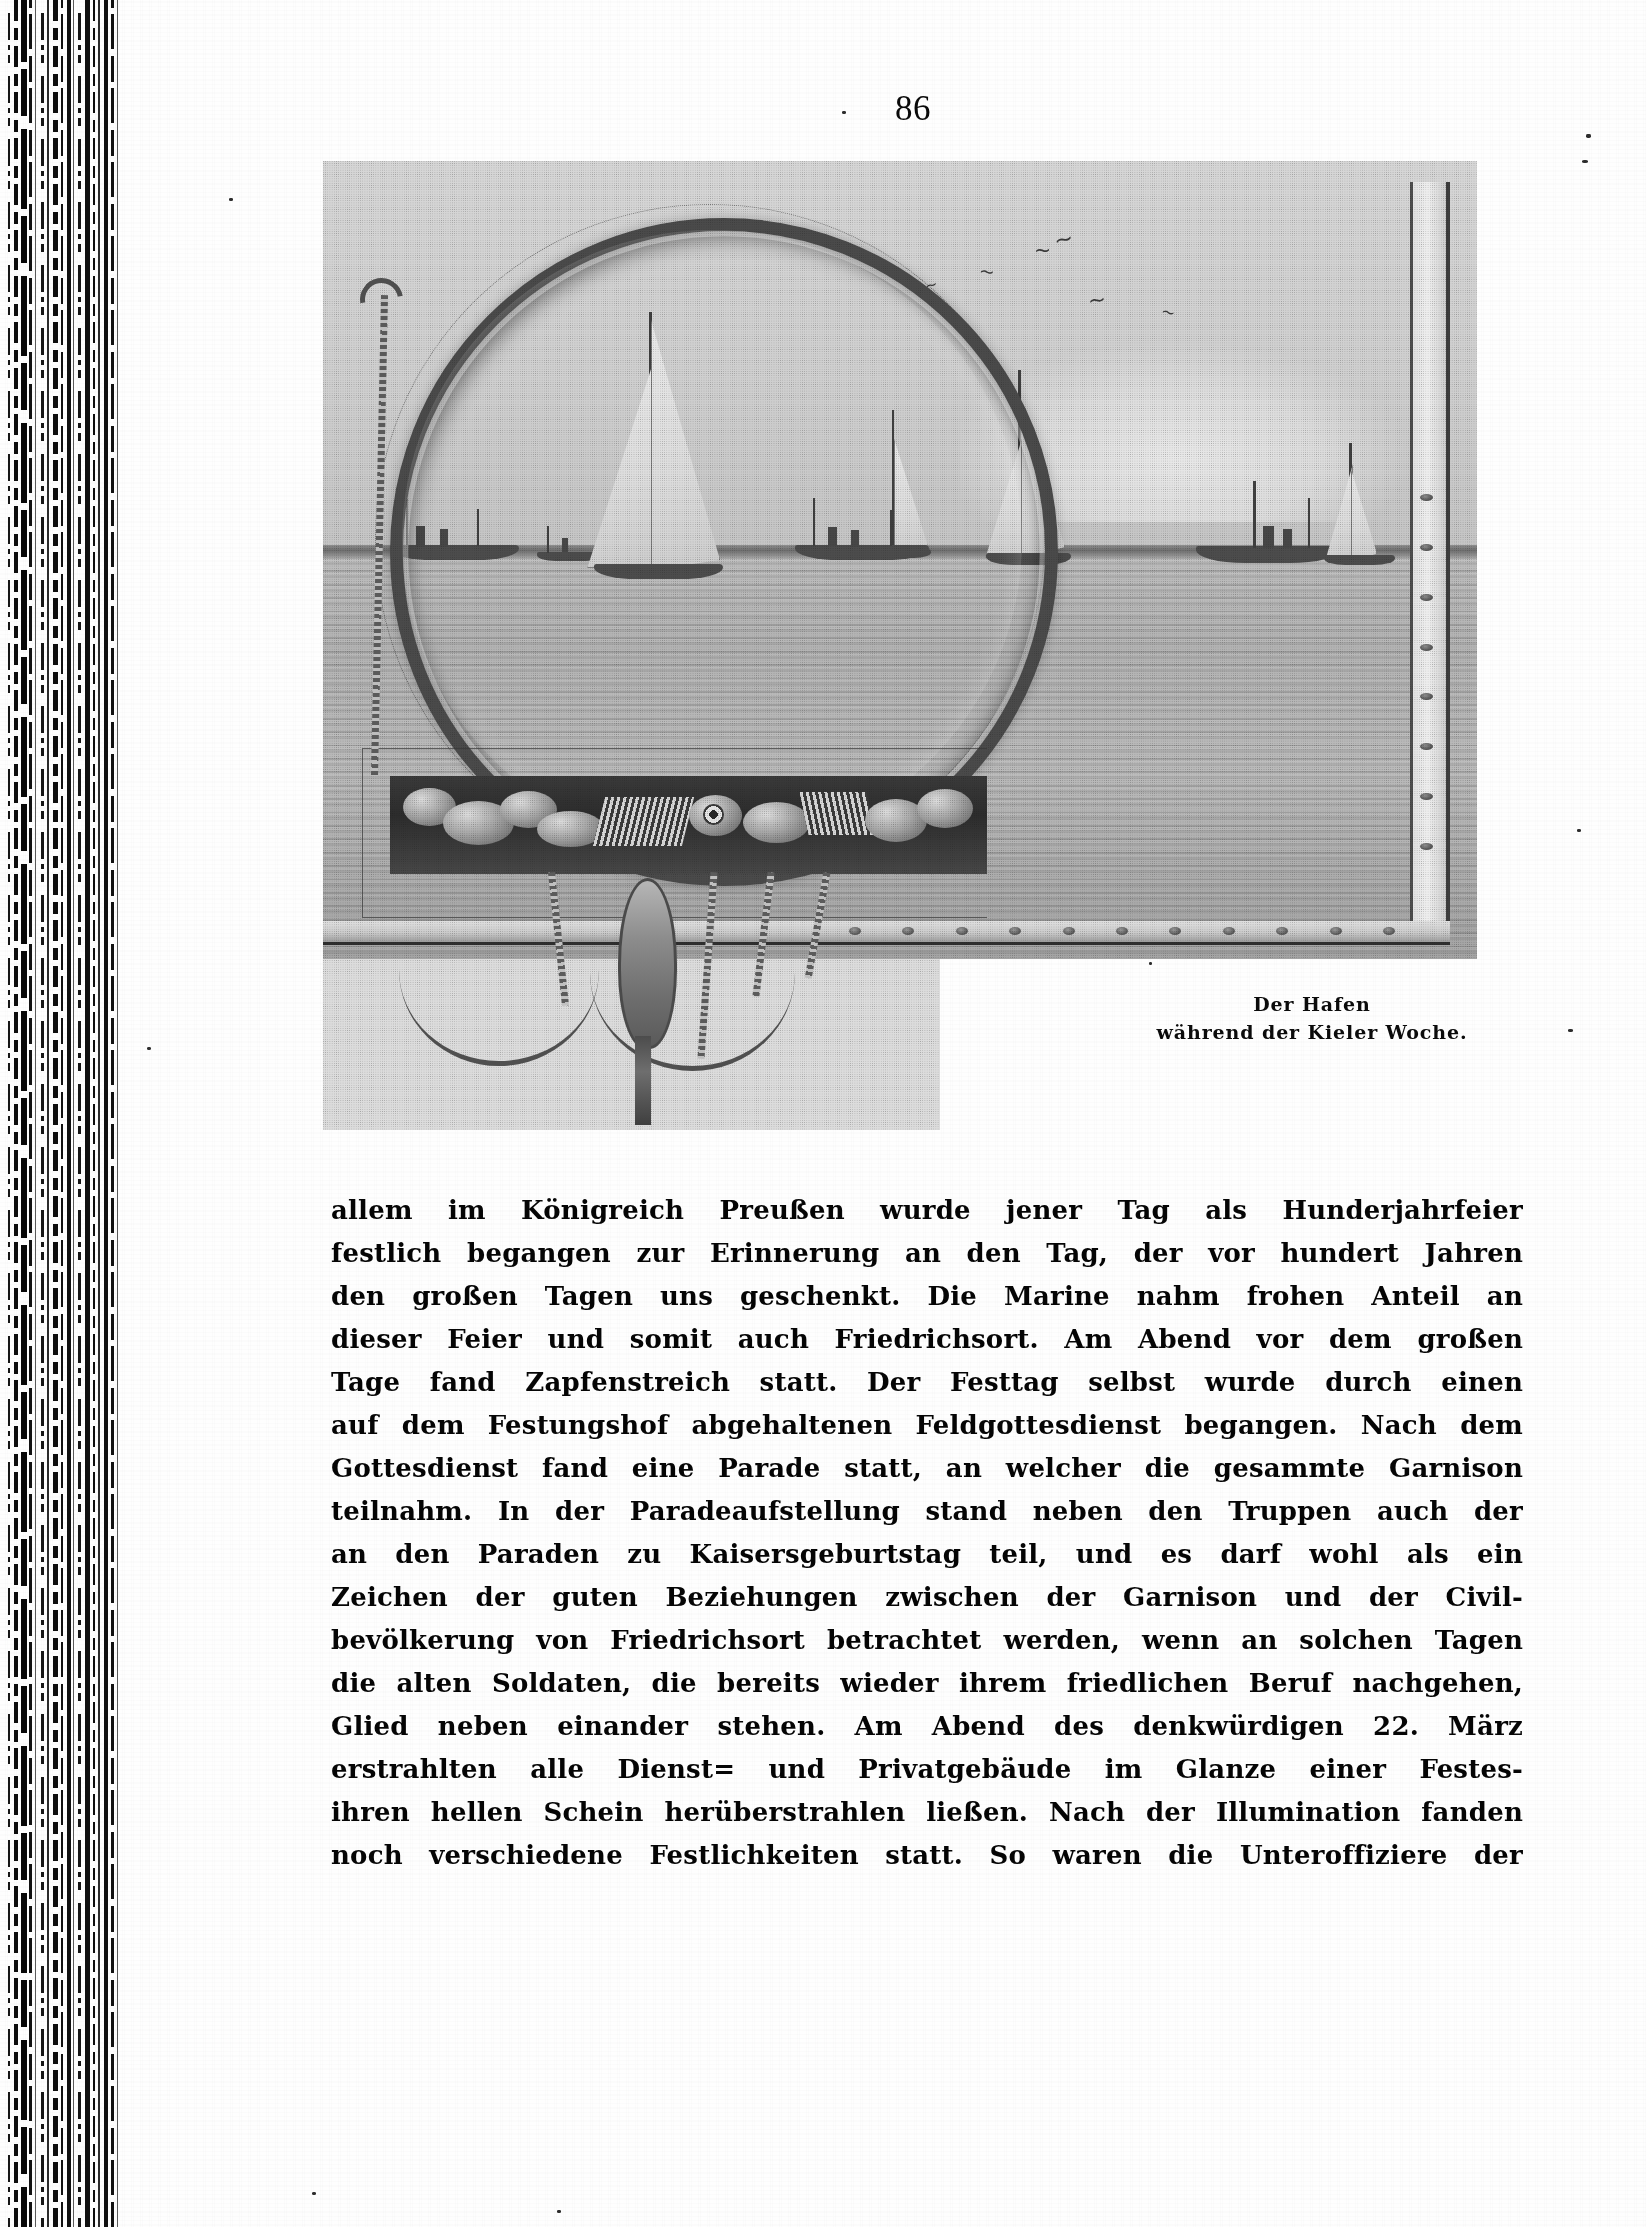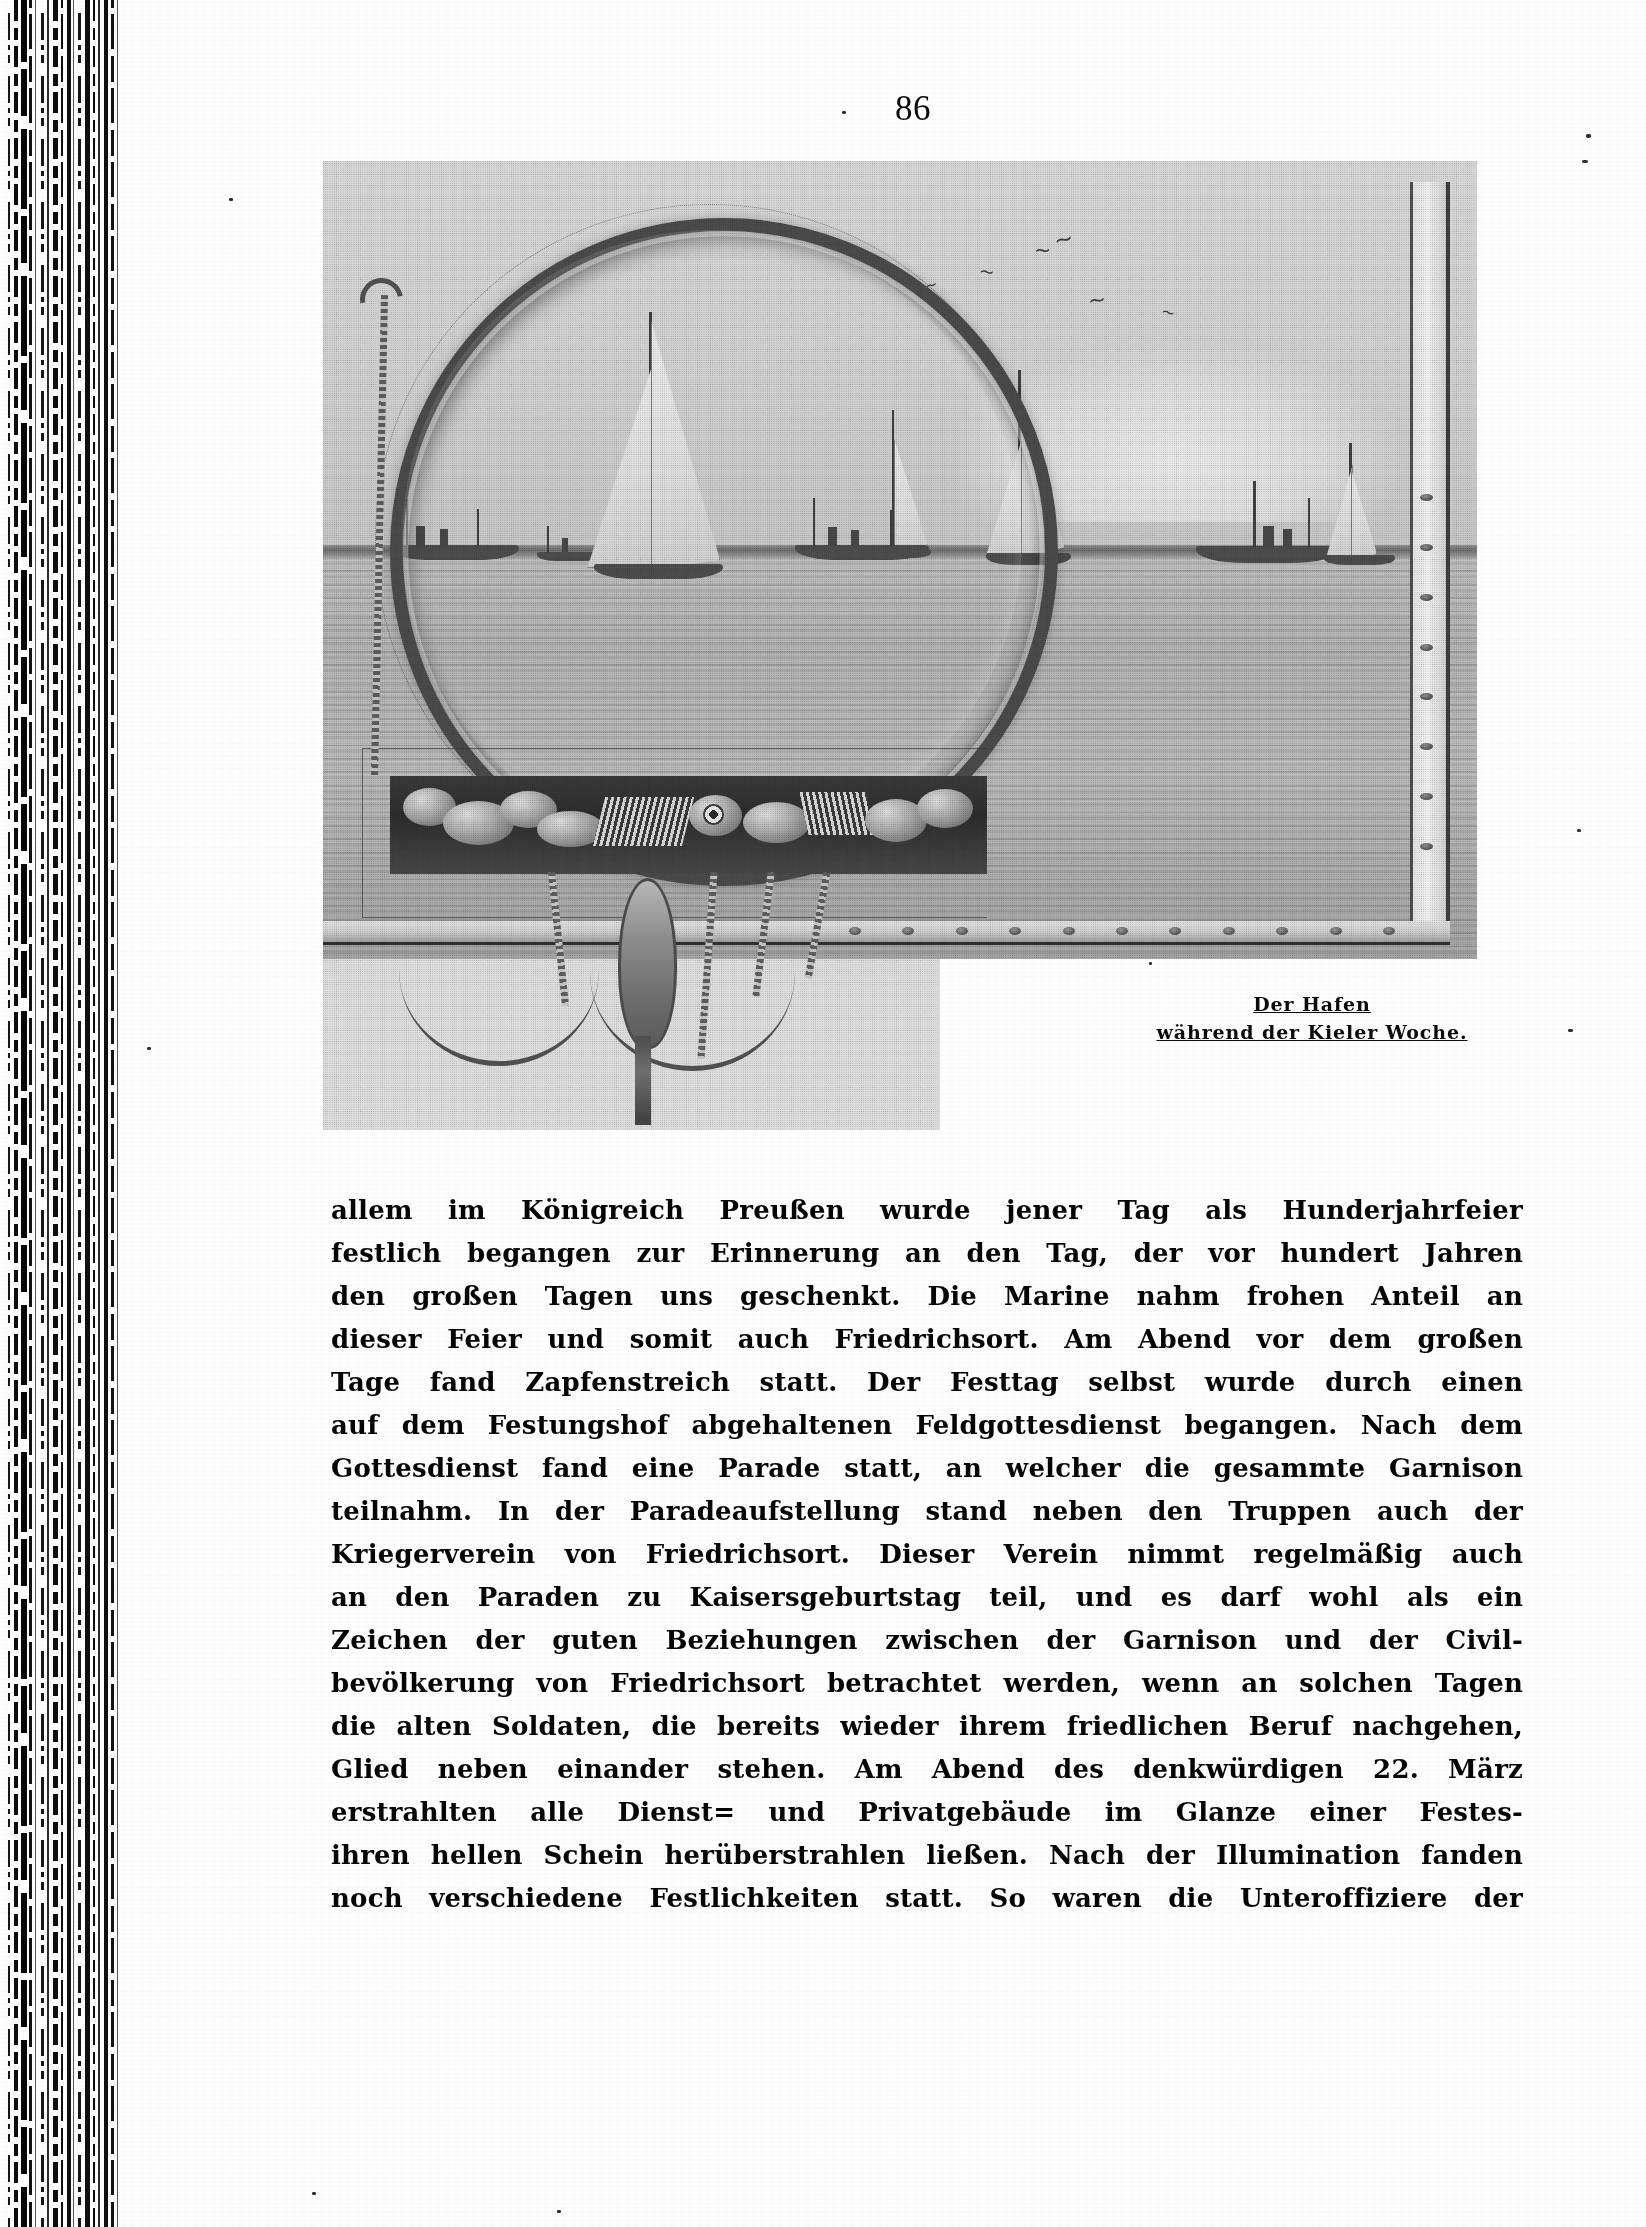--- a/index.html
+++ b/index.html
@@ -375,21 +375,21 @@
     top: 990px;
     width: 450px;
     text-align: center;
     color: #0b0b0b;
     font-family: "DejaVu Serif", "Liberation Serif", serif;
     font-weight: 700;
     font-size: 19px;
     line-height: 1.48;
     letter-spacing: 0.9px;
   }
-  #caption .cap-line { display: block; white-space: nowrap; text-decoration: underline; }
+  #caption .cap-line { display: block; white-space: nowrap; }
 
   
   #body-text {
     position: absolute;
     left: 331px;
     top: 1189px;
     width: 1192px;
     color: #050505;
     font-family: "DejaVu Serif", "Liberation Serif", serif;
     font-weight: 700;
@@ -608,21 +608,20 @@
 
   <div id="body-text">
     <span class="tline">allem im Königreich Preußen wurde jener Tag als Hunderjahrfeier</span>
     <span class="tline">festlich begangen zur Erinnerung an den Tag, der vor hundert Jahren</span>
     <span class="tline">den großen Tagen uns geschenkt.   Die Marine nahm frohen Anteil an</span>
     <span class="tline">dieser Feier und somit auch Friedrichsort.   Am Abend vor dem großen</span>
     <span class="tline">Tage fand Zapfenstreich statt.   Der Festtag selbst wurde durch einen</span>
     <span class="tline">auf dem Festungshof abgehaltenen Feldgottesdienst begangen.  Nach dem</span>
     <span class="tline">Gottesdienst fand eine Parade statt, an welcher die gesammte Garnison</span>
     <span class="tline">teilnahm. In der Paradeaufstellung  stand neben den Truppen auch der</span>
-    <span class="tline">Kriegerverein von Friedrichsort.   Dieser Verein nimmt regelmäßig auch</span>
     <span class="tline">an den Paraden zu Kaisersgeburtstag teil, und es darf wohl als ein</span>
     <span class="tline">Zeichen der guten Beziehungen zwischen der Garnison und der Civil-</span>
     <span class="tline">bevölkerung von Friedrichsort betrachtet werden, wenn an solchen Tagen</span>
     <span class="tline">die alten Soldaten, die bereits wieder ihrem friedlichen Beruf nachgehen,</span>
     <span class="tline">Glied neben einander stehen.   Am Abend des denkwürdigen 22. März</span>
     <span class="tline">erstrahlten alle Dienst= und Privatgebäude im Glanze einer Festes-</span>
     <span class="tline">ihren hellen Schein herüberstrahlen ließen.  Nach der Illumination fanden</span>
     <span class="tline last">noch verschiedene Festlichkeiten statt.   So waren die Unteroffiziere der</span>
   </div>
 

